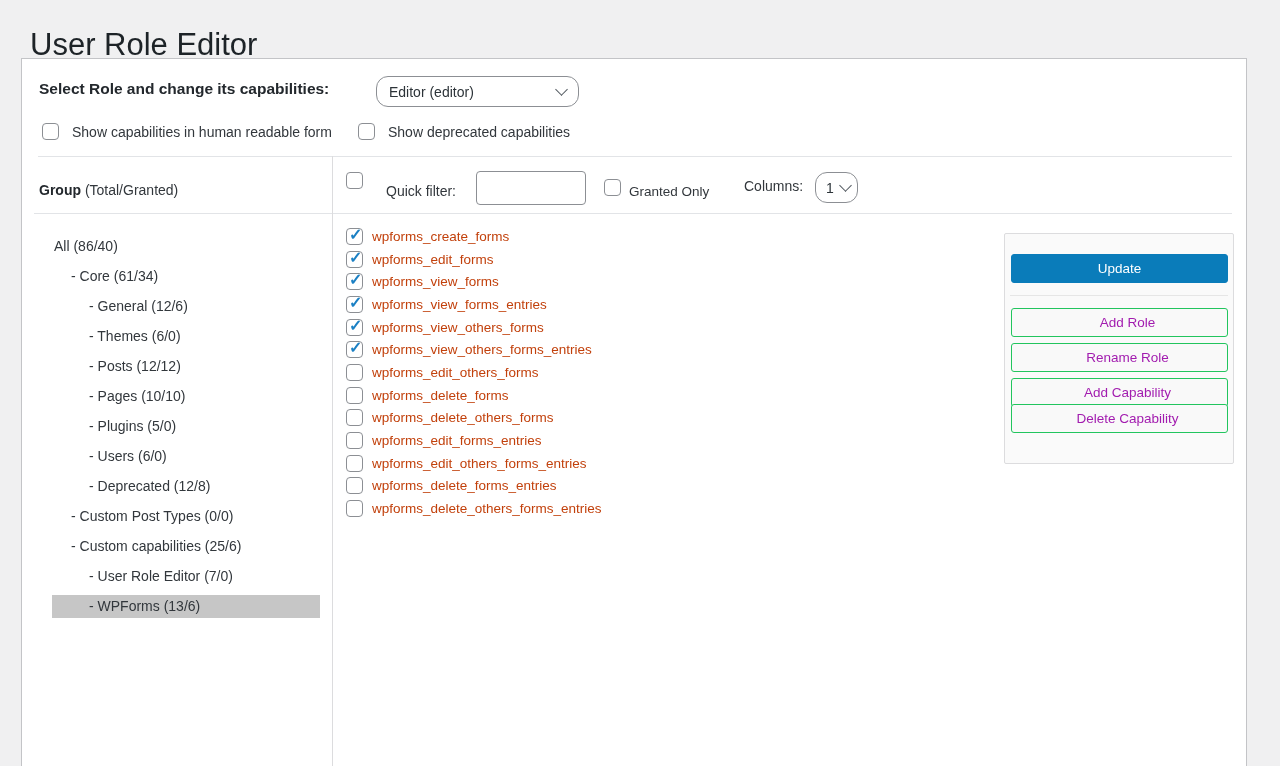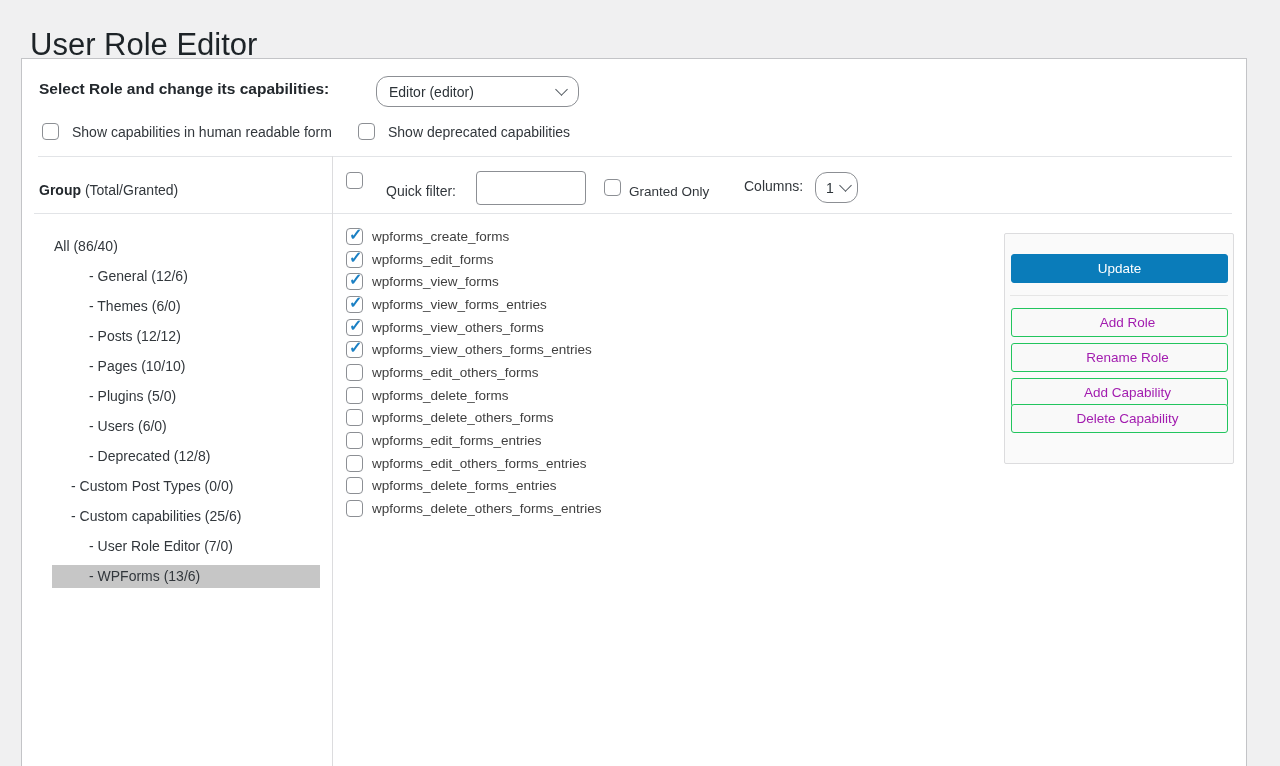--- a/index.html
+++ b/index.html
@@ -73,21 +73,21 @@
     height:23px; width:100%; display:flex; align-items:center;
     font-size:14px; color:#32373c; white-space:nowrap;
   }
   .tree-inner.i0 { padding-left:2px; }
   .tree-inner.i1 { padding-left:19px; }
   .tree-inner.i2 { padding-left:37px; }
   .tree-inner.selected { background:#c6c6c6; }
   
   .caps { position:absolute; left:324px; top:166px; }
   .cap-row { height:22.7px; display:flex; align-items:center; }
-  .cap-label { margin-left:9px; font-size:13.5px; color:#404040; white-space:nowrap; }
+  .cap-label { margin-left:9px; font-size:13.5px; color:#c2410c; white-space:nowrap; }
   
   .actions {
     position:absolute; left:982px; top:174px; width:230px; height:231px;
     background:#fafafa; border:1px solid #dcdcde; border-radius:2px;
   }
   .btn {
     position:absolute; left:6px; width:217px; height:29px;
     border-radius:3px; font-family:"Liberation Sans", sans-serif;
     font-size:13.5px; cursor:pointer; text-align:center;
   }
@@ -141,20 +141,23 @@
   </div>
 
   <div class="hr-mid"></div>
   <div class="vline"></div>
 
   <div class="tree" id="group-tree">
       <div class="tree-row">
         <div class="tree-inner i0">All (86/40)</div>
       </div>
       <div class="tree-row">
+        <div class="tree-inner i1">- Core (61/34)</div>
+      </div>
+      <div class="tree-row">
         <div class="tree-inner i2">- General (12/6)</div>
       </div>
       <div class="tree-row">
         <div class="tree-inner i2">- Themes (6/0)</div>
       </div>
       <div class="tree-row">
         <div class="tree-inner i2">- Posts (12/12)</div>
       </div>
       <div class="tree-row">
         <div class="tree-inner i2">- Pages (10/10)</div>

